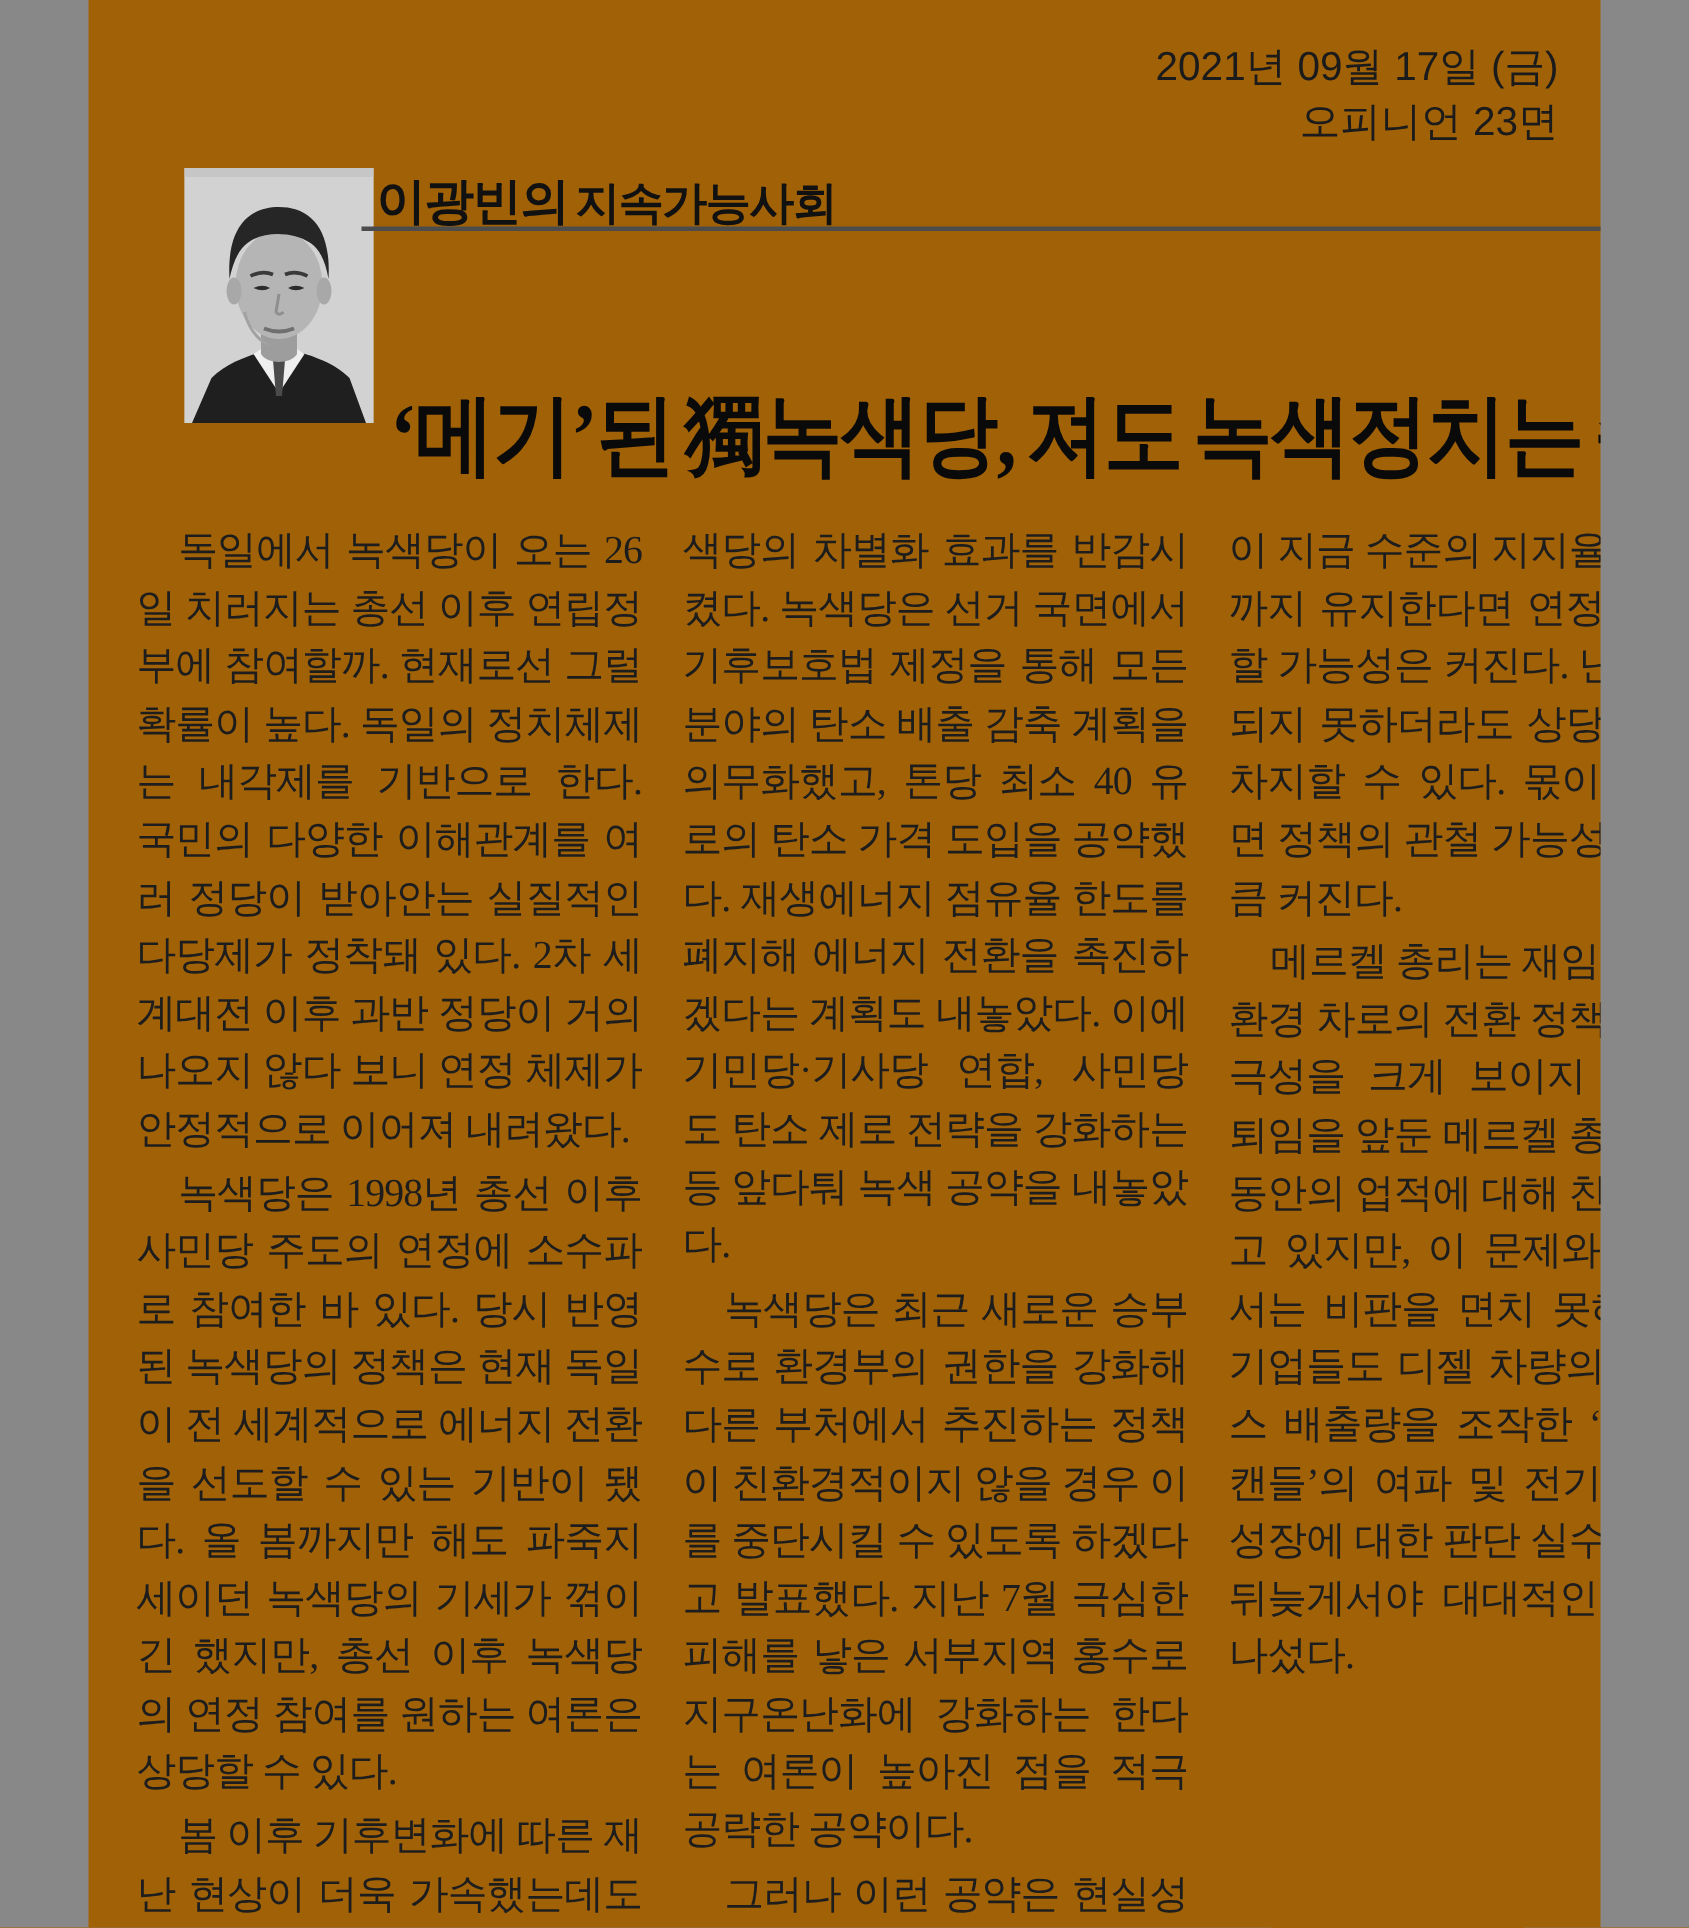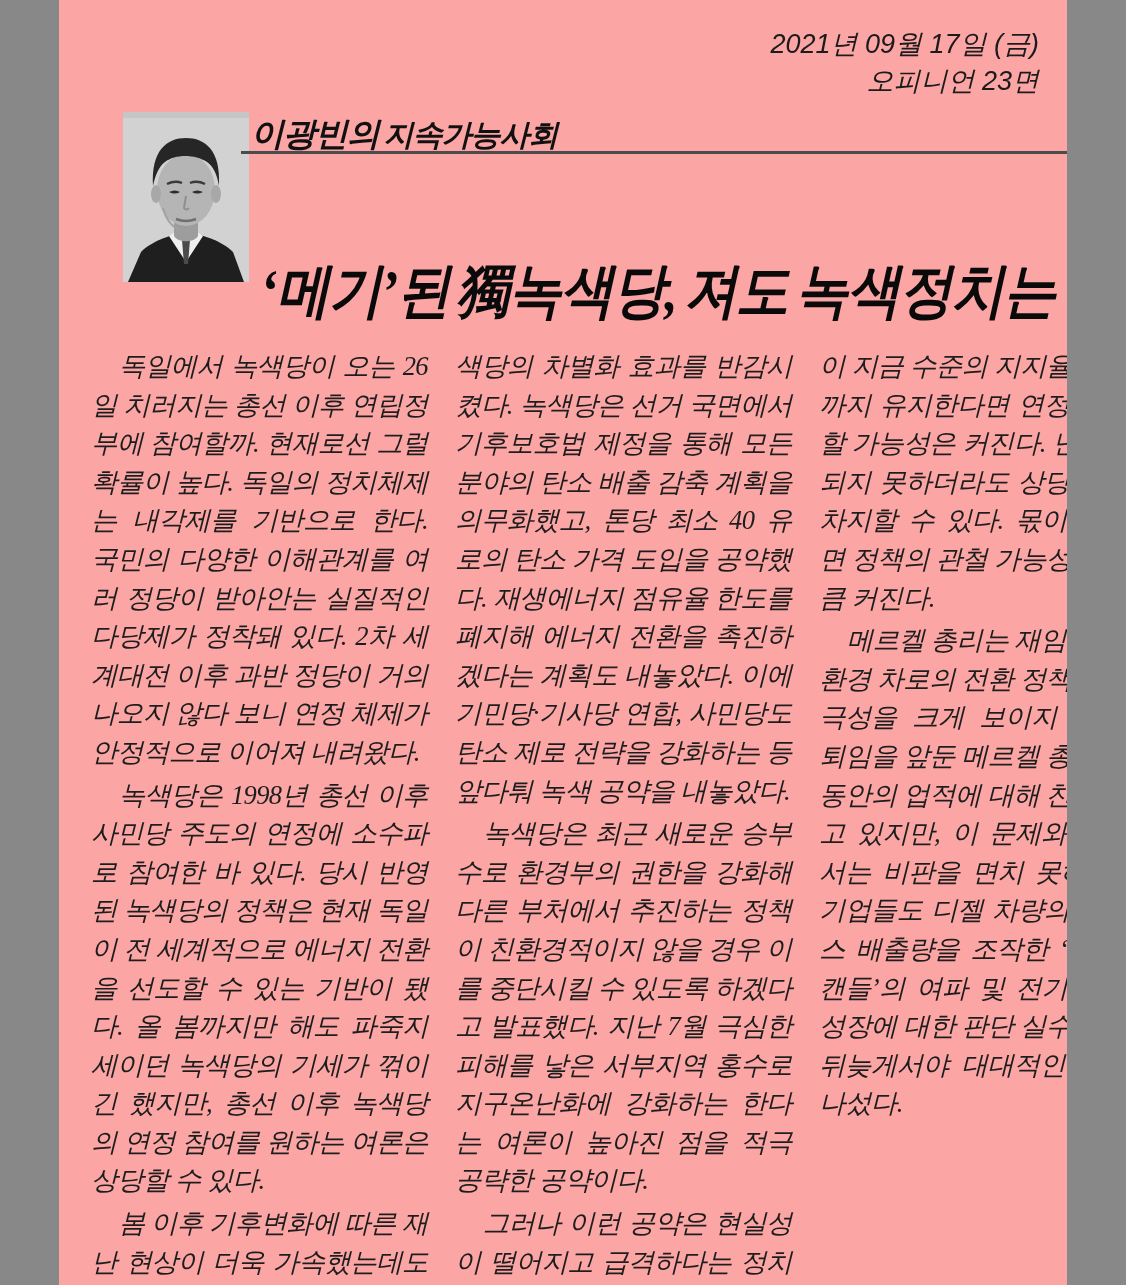--- a/index.html
+++ b/index.html
@@ -1,25 +1,24 @@
 <!DOCTYPE html>
 <html lang="ko"><head>
 <meta charset="utf-8">
 <style>
   html,body{margin:0;padding:0;}
   body{background:#888;}
   .page{
     position:relative;
     width:1008px;height:1285px;
     margin:0 auto;
-    background:#fca5a5;
+    background:#a16207;
     font-family:"Liberation Serif", serif;
     color:#1c1c1c;
     overflow:hidden;
-    font-style:italic;
   }
   
   .dateblock{
     position:absolute;top:26px;right:28px;
     text-align:right;
     font-family:"Liberation Sans", sans-serif;
     font-size:27px;line-height:37px;
     color:#1b1b1b;letter-spacing:0px;
   }
   .logo{

